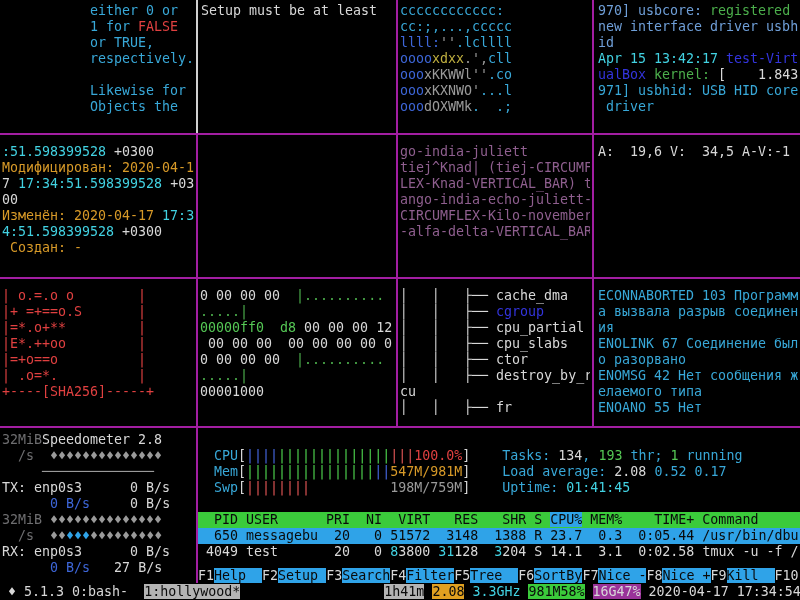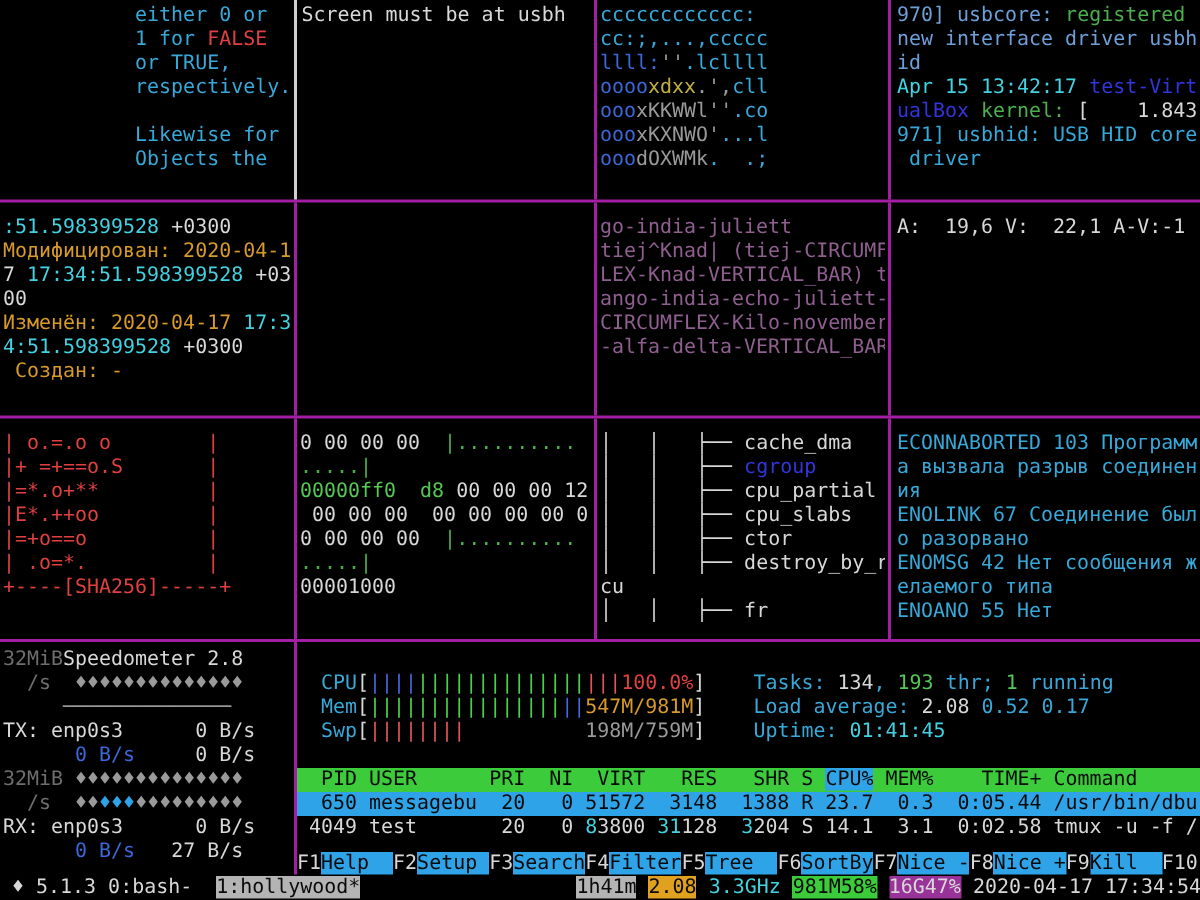--- a/index.html
+++ b/index.html
@@ -21,27 +21,27 @@
     <div class="border" style="left: 396px; top: 0px; width: 2px; height: 133px; background: rgb(162, 30, 162);"></div>
     <div class="border" style="left: 592px; top: 0px; width: 2px; height: 133px; background: rgb(162, 30, 162);"></div>
     <div class="border" style="left: 196px; top: 135px; width: 2px; height: 142px; background: rgb(162, 30, 162);"></div>
     <div class="border" style="left: 396px; top: 135px; width: 2px; height: 142px; background: rgb(162, 30, 162);"></div>
     <div class="border" style="left: 592px; top: 135px; width: 2px; height: 142px; background: rgb(162, 30, 162);"></div>
     <div class="border" style="left: 196px; top: 279px; width: 2px; height: 147px; background: rgb(162, 30, 162);"></div>
     <div class="border" style="left: 396px; top: 279px; width: 2px; height: 147px; background: rgb(162, 30, 162);"></div>
     <div class="border" style="left: 592px; top: 279px; width: 2px; height: 147px; background: rgb(162, 30, 162);"></div>
     <div class="border" style="left: 196px; top: 428px; width: 2px; height: 155px; background: rgb(162, 30, 162);"></div>
     <div class="pane" style="left: 2px; top: 3px; width: 192px;"><div class="line"><span style="color: rgb(56, 168, 216);">           either 0 or</span></div><div class="line"><span style="color: rgb(56, 168, 216);">           1 for </span><span style="color: rgb(224, 64, 64);">FALSE</span></div><div class="line"><span style="color: rgb(56, 168, 216);">           or TRUE,</span></div><div class="line"><span style="color: rgb(56, 168, 216);">           respectively.</span></div><div class="line"></div><div class="line"><span style="color: rgb(56, 168, 216);">           Likewise for</span></div><div class="line"><span style="color: rgb(56, 168, 216);">           Objects the</span></div></div>
-    <div class="pane" style="left: 201px; top: 3px; width: 193px;"><div class="line"><span style="color: rgb(216, 216, 216);">Screen must be at usbh</span></div></div>
+    <div class="pane" style="left: 201px; top: 3px; width: 193px;"><div class="line"><span style="color: rgb(216, 216, 216);">Setup must be at least</span></div></div>
     <div class="pane" style="left: 400px; top: 3px; width: 190px;"><div class="line"><span style="color: rgb(56, 168, 216);">cccccccccccc:</span></div><div class="line"><span style="color: rgb(56, 168, 216);">cc:;,...,ccccc</span></div><div class="line"><span style="color: rgb(61, 102, 216);">llll:</span><span style="color: rgb(154, 154, 154);">''</span><span style="color: rgb(56, 168, 216);">.lc</span><span style="color: rgb(56, 168, 216);">llll</span></div><div class="line"><span style="color: rgb(61, 102, 216);">oooo</span><span style="color: rgb(192, 176, 64);">xdxx</span><span style="color: rgb(154, 154, 154);">.',</span><span style="color: rgb(56, 168, 216);">cll</span></div><div class="line"><span style="color: rgb(61, 102, 216);">ooo</span><span style="color: rgb(154, 154, 154);">xKKWWl</span><span style="color: rgb(154, 154, 154);">''</span><span style="color: rgb(56, 168, 216);">.co</span></div><div class="line"><span style="color: rgb(61, 102, 216);">ooo</span><span style="color: rgb(154, 154, 154);">xKXNWO</span><span style="color: rgb(154, 154, 154);">'</span><span style="color: rgb(56, 168, 216);">...l</span></div><div class="line"><span style="color: rgb(61, 102, 216);">ooo</span><span style="color: rgb(154, 154, 154);">dOXWMk</span><span style="color: rgb(56, 168, 216);">.  .;</span></div></div>
     <div class="pane" style="left: 598px; top: 3px; width: 202px;"><div class="line"><span style="color: rgb(111, 159, 216);">970] usbcore: </span><span style="color: rgb(76, 175, 76);">registered </span></div><div class="line"><span style="color: rgb(111, 159, 216);">new interface driver usbh</span></div><div class="line"><span style="color: rgb(111, 159, 216);">id</span></div><div class="line"><span style="color: rgb(66, 210, 226);">Apr 15 13:42:17 </span><span style="color: rgb(51, 52, 221);">test-Virt</span></div><div class="line"><span style="color: rgb(51, 52, 221);">ualBox </span><span style="color: rgb(76, 175, 76);">kernel: </span><span style="color: rgb(216, 216, 216);">[    1.843</span></div><div class="line"><span style="color: rgb(56, 168, 216);">971] usbhid: USB HID core</span></div><div class="line"><span style="color: rgb(56, 168, 216);"> driver</span></div></div>
     <div class="pane" style="left: 2px; top: 144px; width: 192px;"><div class="line"><span style="color: rgb(66, 210, 226);">:51.598399528</span><span style="color: rgb(216, 216, 216);"> +0300</span></div><div class="line"><span style="color: rgb(216, 154, 40);">Модифицирован: 2020-04-1</span></div><div class="line"><span style="color: rgb(216, 216, 216);">7 </span><span style="color: rgb(66, 210, 226);">17:34:51.598399528</span><span style="color: rgb(216, 216, 216);"> +03</span></div><div class="line"><span style="color: rgb(216, 216, 216);">00</span></div><div class="line"><span style="color: rgb(216, 154, 40);">Изменён: 2020-04-17 </span><span style="color: rgb(66, 210, 226);">17:3</span></div><div class="line"><span style="color: rgb(66, 210, 226);">4:51.598399528</span><span style="color: rgb(216, 216, 216);"> +0300</span></div><div class="line"><span style="color: rgb(216, 154, 40);"> Создан: -</span></div></div>
     <div class="pane" style="left: 200px; top: 140px; width: 194px;"></div>
     <div class="pane" style="left: 400px; top: 144px; width: 190px;"><div class="line"><span style="color: rgb(143, 95, 143);">go-india-juliett</span></div><div class="line"><span style="color: rgb(143, 95, 143);">tiej^Knad| (tiej-CIRCUMF</span></div><div class="line"><span style="color: rgb(143, 95, 143);">LEX-Knad-VERTICAL_BAR) t</span></div><div class="line"><span style="color: rgb(143, 95, 143);">ango-india-echo-juliett-</span></div><div class="line"><span style="color: rgb(143, 95, 143);">CIRCUMFLEX-Kilo-november</span></div><div class="line"><span style="color: rgb(143, 95, 143);">-alfa-delta-VERTICAL_BAR</span></div></div>
-    <div class="pane" style="left: 598px; top: 144px; width: 202px;"><div class="line"><span style="color: rgb(216, 216, 216);">A:  19,6 V:  22,1 A-V:-1</span></div></div>
+    <div class="pane" style="left: 598px; top: 144px; width: 202px;"><div class="line"><span style="color: rgb(216, 216, 216);">A:  19,6 V:  34,5 A-V:-1</span></div></div>
     <div class="pane" style="left: 2px; top: 288px; width: 192px;"><div class="line"><span style="color: rgb(224, 64, 64);">| o.=.o o        |</span></div><div class="line"><span style="color: rgb(224, 64, 64);">|+ =+==o.S       |</span></div><div class="line"><span style="color: rgb(224, 64, 64);">|=*.o+**         |</span></div><div class="line"><span style="color: rgb(224, 64, 64);">|E*.++oo         |</span></div><div class="line"><span style="color: rgb(224, 64, 64);">|=+o==o          |</span></div><div class="line"><span style="color: rgb(224, 64, 64);">| .o=*.          |</span></div><div class="line"><span style="color: rgb(224, 64, 64);">+----[SHA256]-----+</span></div></div>
     <div class="pane" style="left: 200px; top: 288px; width: 194px;"><div class="line"><span style="color: rgb(216, 216, 216);">0 00 00 00  </span><span style="color: rgb(76, 175, 76);">|..........</span></div><div class="line"><span style="color: rgb(76, 175, 76);">.....|</span></div><div class="line"><span style="color: rgb(85, 200, 85);">00000ff0  d8</span><span style="color: rgb(216, 216, 216);"> 00 00 00 12</span></div><div class="line"><span style="color: rgb(216, 216, 216);"> 00 00 00  00 00 00 00 0</span></div><div class="line"><span style="color: rgb(216, 216, 216);">0 00 00 00  </span><span style="color: rgb(76, 175, 76);">|..........</span></div><div class="line"><span style="color: rgb(76, 175, 76);">.....|</span></div><div class="line"><span style="color: rgb(216, 216, 216);">00001000</span></div></div>
     <div class="pane" style="left: 400px; top: 288px; width: 190px;"><div class="line"><span style="color: rgb(216, 216, 216);">│   │   ├── </span><span style="color: rgb(216, 216, 216);">cache_dma</span></div><div class="line"><span style="color: rgb(216, 216, 216);">│   │   ├── </span><span style="color: rgb(51, 52, 221);">cgroup</span></div><div class="line"><span style="color: rgb(216, 216, 216);">│   │   ├── </span><span style="color: rgb(216, 216, 216);">cpu_partial</span></div><div class="line"><span style="color: rgb(216, 216, 216);">│   │   ├── </span><span style="color: rgb(216, 216, 216);">cpu_slabs</span></div><div class="line"><span style="color: rgb(216, 216, 216);">│   │   ├── </span><span style="color: rgb(216, 216, 216);">ctor</span></div><div class="line"><span style="color: rgb(216, 216, 216);">│   │   ├── </span><span style="color: rgb(216, 216, 216);">destroy_by_r</span></div><div class="line"><span style="color: rgb(216, 216, 216);">cu</span></div><div class="line"><span style="color: rgb(216, 216, 216);">│   │   ├── </span><span style="color: rgb(216, 216, 216);">fr</span></div></div>
     <div class="pane" style="left: 598px; top: 288px; width: 202px;"><div class="line"><span style="color: rgb(56, 168, 216);">ECONNABORTED 103 Программ</span></div><div class="line"><span style="color: rgb(56, 168, 216);">а вызвала разрыв соединен</span></div><div class="line"><span style="color: rgb(56, 168, 216);">ия</span></div><div class="line"><span style="color: rgb(56, 168, 216);">ENOLINK 67 Соединение был</span></div><div class="line"><span style="color: rgb(56, 168, 216);">о разорвано</span></div><div class="line"><span style="color: rgb(56, 168, 216);">ENOMSG 42 Нет сообщения ж</span></div><div class="line"><span style="color: rgb(56, 168, 216);">елаемого типа</span></div><div class="line"><span style="color: rgb(56, 168, 216);">ENOANO 55 Нет</span></div></div>
     <div class="pane" style="left: 2px; top: 432px; width: 192px;"><div class="line"><span style="color: rgb(110, 110, 112);">32MiB</span><span style="color: rgb(216, 216, 216);">Speedometer 2.8</span></div><div class="line"><span style="color: rgb(110, 110, 112);">  /s  </span><span style="color: rgb(154, 154, 154);">♦♦♦♦♦♦♦♦♦♦♦♦♦♦</span></div><div class="line"><span style="color: rgb(216, 216, 216);">     </span><span style="color: rgb(154, 154, 154);">──────────────</span></div><div class="line"><span style="color: rgb(216, 216, 216);">TX: enp0s3      0 B/s</span></div><div class="line"><span style="color: rgb(216, 216, 216);">      </span><span style="color: rgb(61, 102, 216);">0 B/s</span><span style="color: rgb(216, 216, 216);">     </span><span style="color: rgb(216, 216, 216);">0 B/s</span></div><div class="line"><span style="color: rgb(110, 110, 112);">32MiB </span><span style="color: rgb(154, 154, 154);">♦♦♦♦♦♦♦♦♦♦♦♦♦♦</span></div><div class="line"><span style="color: rgb(110, 110, 112);">  /s  </span><span style="color: rgb(154, 154, 154);">♦♦</span><span style="color: rgb(47, 163, 232);">♦♦♦</span><span style="color: rgb(154, 154, 154);">♦♦♦♦♦♦♦♦♦</span></div><div class="line"><span style="color: rgb(216, 216, 216);">RX: enp0s3      0 B/s</span></div><div class="line"><span style="color: rgb(216, 216, 216);">      </span><span style="color: rgb(61, 102, 216);">0 B/s</span><span style="color: rgb(216, 216, 216);">   </span><span style="color: rgb(216, 216, 216);">27 B/s</span></div></div>
     <div class="pane" style="left: 198px; top: 432px; width: 602px;"><div class="line"></div><div class="line"><span style="color: rgb(56, 168, 216);">  CPU</span><span style="color: rgb(216, 216, 216);">[</span><span style="color: rgb(68, 102, 224);">||||</span><span style="color: rgb(76, 208, 76);">||||||||||||||</span><span style="color: rgb(224, 85, 85);">|||</span><span style="color: rgb(224, 64, 64);">100.0%</span><span style="color: rgb(216, 216, 216);">]</span><span style="color: rgb(216, 216, 216);">    </span><span style="color: rgb(56, 168, 216);">Tasks: </span><span style="color: rgb(216, 216, 216);">134</span><span style="color: rgb(56, 168, 216);">, </span><span style="color: rgb(85, 200, 85);">193</span><span style="color: rgb(56, 168, 216);"> thr; </span><span style="color: rgb(85, 200, 85);">1</span><span style="color: rgb(56, 168, 216);"> running</span></div><div class="line"><span style="color: rgb(56, 168, 216);">  Mem</span><span style="color: rgb(216, 216, 216);">[</span><span style="color: rgb(76, 208, 76);">||||||||||||||||</span><span style="color: rgb(68, 102, 224);">||</span><span style="color: rgb(216, 154, 40);">547M/981M</span><span style="color: rgb(216, 216, 216);">]</span><span style="color: rgb(216, 216, 216);">    </span><span style="color: rgb(56, 168, 216);">Load average: </span><span style="color: rgb(216, 216, 216);">2.08 </span><span style="color: rgb(56, 168, 216);">0.52 </span><span style="color: rgb(56, 168, 216);">0.17</span></div><div class="line"><span style="color: rgb(56, 168, 216);">  Swp</span><span style="color: rgb(216, 216, 216);">[</span><span style="color: rgb(224, 85, 85);">||||||||</span><span style="color: rgb(216, 216, 216);">          </span><span style="color: rgb(154, 154, 154);">198M/759M</span><span style="color: rgb(216, 216, 216);">]</span><span style="color: rgb(216, 216, 216);">    </span><span style="color: rgb(56, 168, 216);">Uptime: </span><span style="color: rgb(66, 210, 226);">01:41:45</span></div><div class="line"></div><div class="line" style="background: rgb(59, 203, 59);"><span style="color: rgb(10, 10, 10);">  PID USER      PRI  NI  VIRT   RES   SHR S </span><span style="color: rgb(10, 10, 10); background: rgb(47, 163, 232);">CPU%</span><span style="color: rgb(10, 10, 10);"> MEM%    TIME+ Command    </span></div><div class="line" style="background: rgb(47, 163, 232);"><span style="color: rgb(10, 10, 10);">  650 messagebu  20   0 51572  3148  1388 R 23.7  0.3  0:05.44 /usr/bin/dbu</span></div><div class="line"><span style="color: rgb(216, 216, 216);"> 4049 test       20   0 </span><span style="color: rgb(66, 210, 226);">8</span><span style="color: rgb(216, 216, 216);">3800 </span><span style="color: rgb(66, 210, 226);">31</span><span style="color: rgb(216, 216, 216);">128  </span><span style="color: rgb(66, 210, 226);">3</span><span style="color: rgb(216, 216, 216);">204 S 14.1  3.1  0:02.58 tmux -u -f /</span></div></div>
     <div class="pane" style="left: 198px; top: 568px; width: 602px;"><div class="line"><span style="color: rgb(216, 216, 216);">F1</span><span style="color: rgb(10, 10, 10); background: rgb(47, 163, 232);">Help  </span><span style="color: rgb(216, 216, 216);">F2</span><span style="color: rgb(10, 10, 10); background: rgb(47, 163, 232);">Setup </span><span style="color: rgb(216, 216, 216);">F3</span><span style="color: rgb(10, 10, 10); background: rgb(47, 163, 232);">Search</span><span style="color: rgb(216, 216, 216);">F4</span><span style="color: rgb(10, 10, 10); background: rgb(47, 163, 232);">Filter</span><span style="color: rgb(216, 216, 216);">F5</span><span style="color: rgb(10, 10, 10); background: rgb(47, 163, 232);">Tree  </span><span style="color: rgb(216, 216, 216);">F6</span><span style="color: rgb(10, 10, 10); background: rgb(47, 163, 232);">SortBy</span><span style="color: rgb(216, 216, 216);">F7</span><span style="color: rgb(10, 10, 10); background: rgb(47, 163, 232);">Nice -</span><span style="color: rgb(216, 216, 216);">F8</span><span style="color: rgb(10, 10, 10); background: rgb(47, 163, 232);">Nice +</span><span style="color: rgb(216, 216, 216);">F9</span><span style="color: rgb(10, 10, 10); background: rgb(47, 163, 232);">Kill  </span><span style="color: rgb(216, 216, 216);">F10</span></div></div>
     <div class="pane" style="left: 0px; top: 584px; width: 800px;"><div class="line"><span style="color: rgb(216, 216, 216);"> ♦ </span><span style="color: rgb(216, 216, 216);">5.1.3 </span><span style="color: rgb(216, 216, 216);">0:bash-</span><span style="color: rgb(216, 216, 216);">  </span><span style="color: rgb(10, 10, 10); background: rgb(180, 180, 180);">1:hollywood*</span><span style="color: rgb(216, 216, 216);">                  </span><span style="color: rgb(10, 10, 10); background: rgb(180, 180, 180);">1h41m</span><span style="color: rgb(216, 216, 216);"> </span><span style="color: rgb(10, 10, 10); background: rgb(224, 160, 32);">2.08</span><span style="color: rgb(216, 216, 216);"> </span><span style="color: rgb(66, 210, 226);">3.3GHz</span><span style="color: rgb(216, 216, 216);"> </span><span style="color: rgb(10, 10, 10); background: rgb(59, 203, 59);">981M58%</span><span style="color: rgb(216, 216, 216);"> </span><span style="color: rgb(216, 216, 216); background: rgb(153, 51, 153);">16G47%</span><span style="color: rgb(216, 216, 216);"> </span><span style="color: rgb(216, 216, 216);">2020-04-17 17:34:54</span></div></div>
   </div>
 

